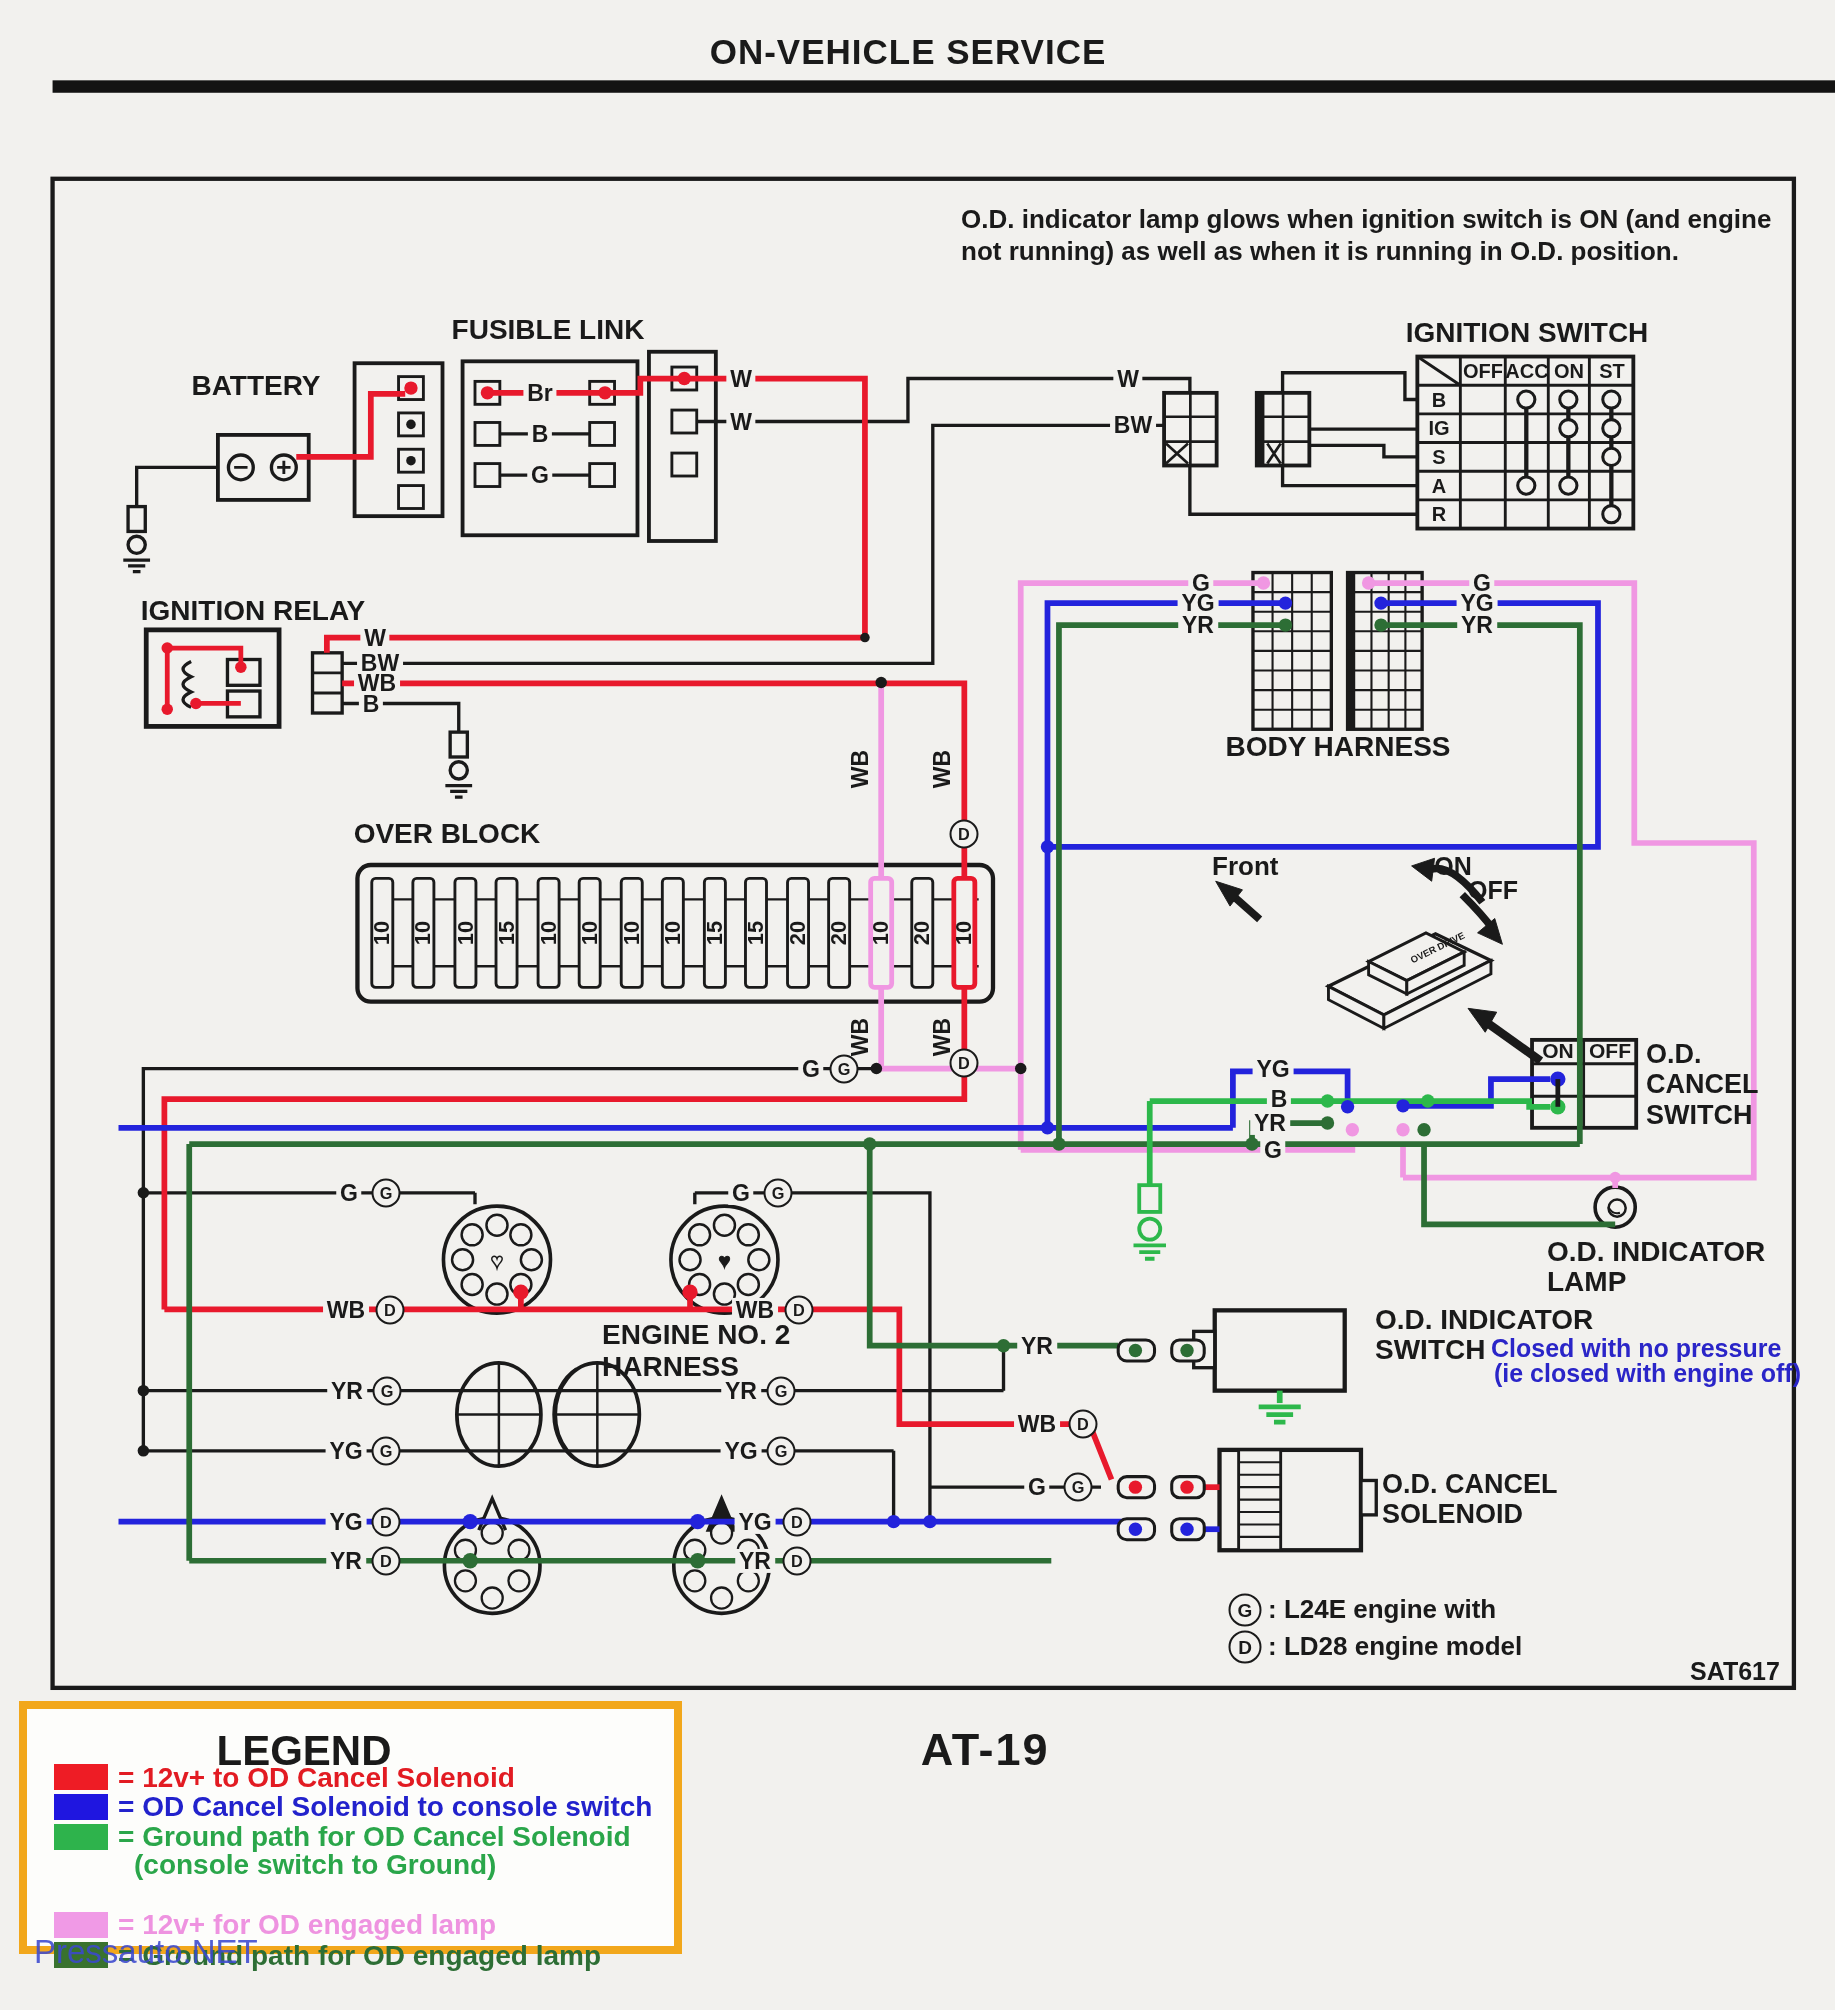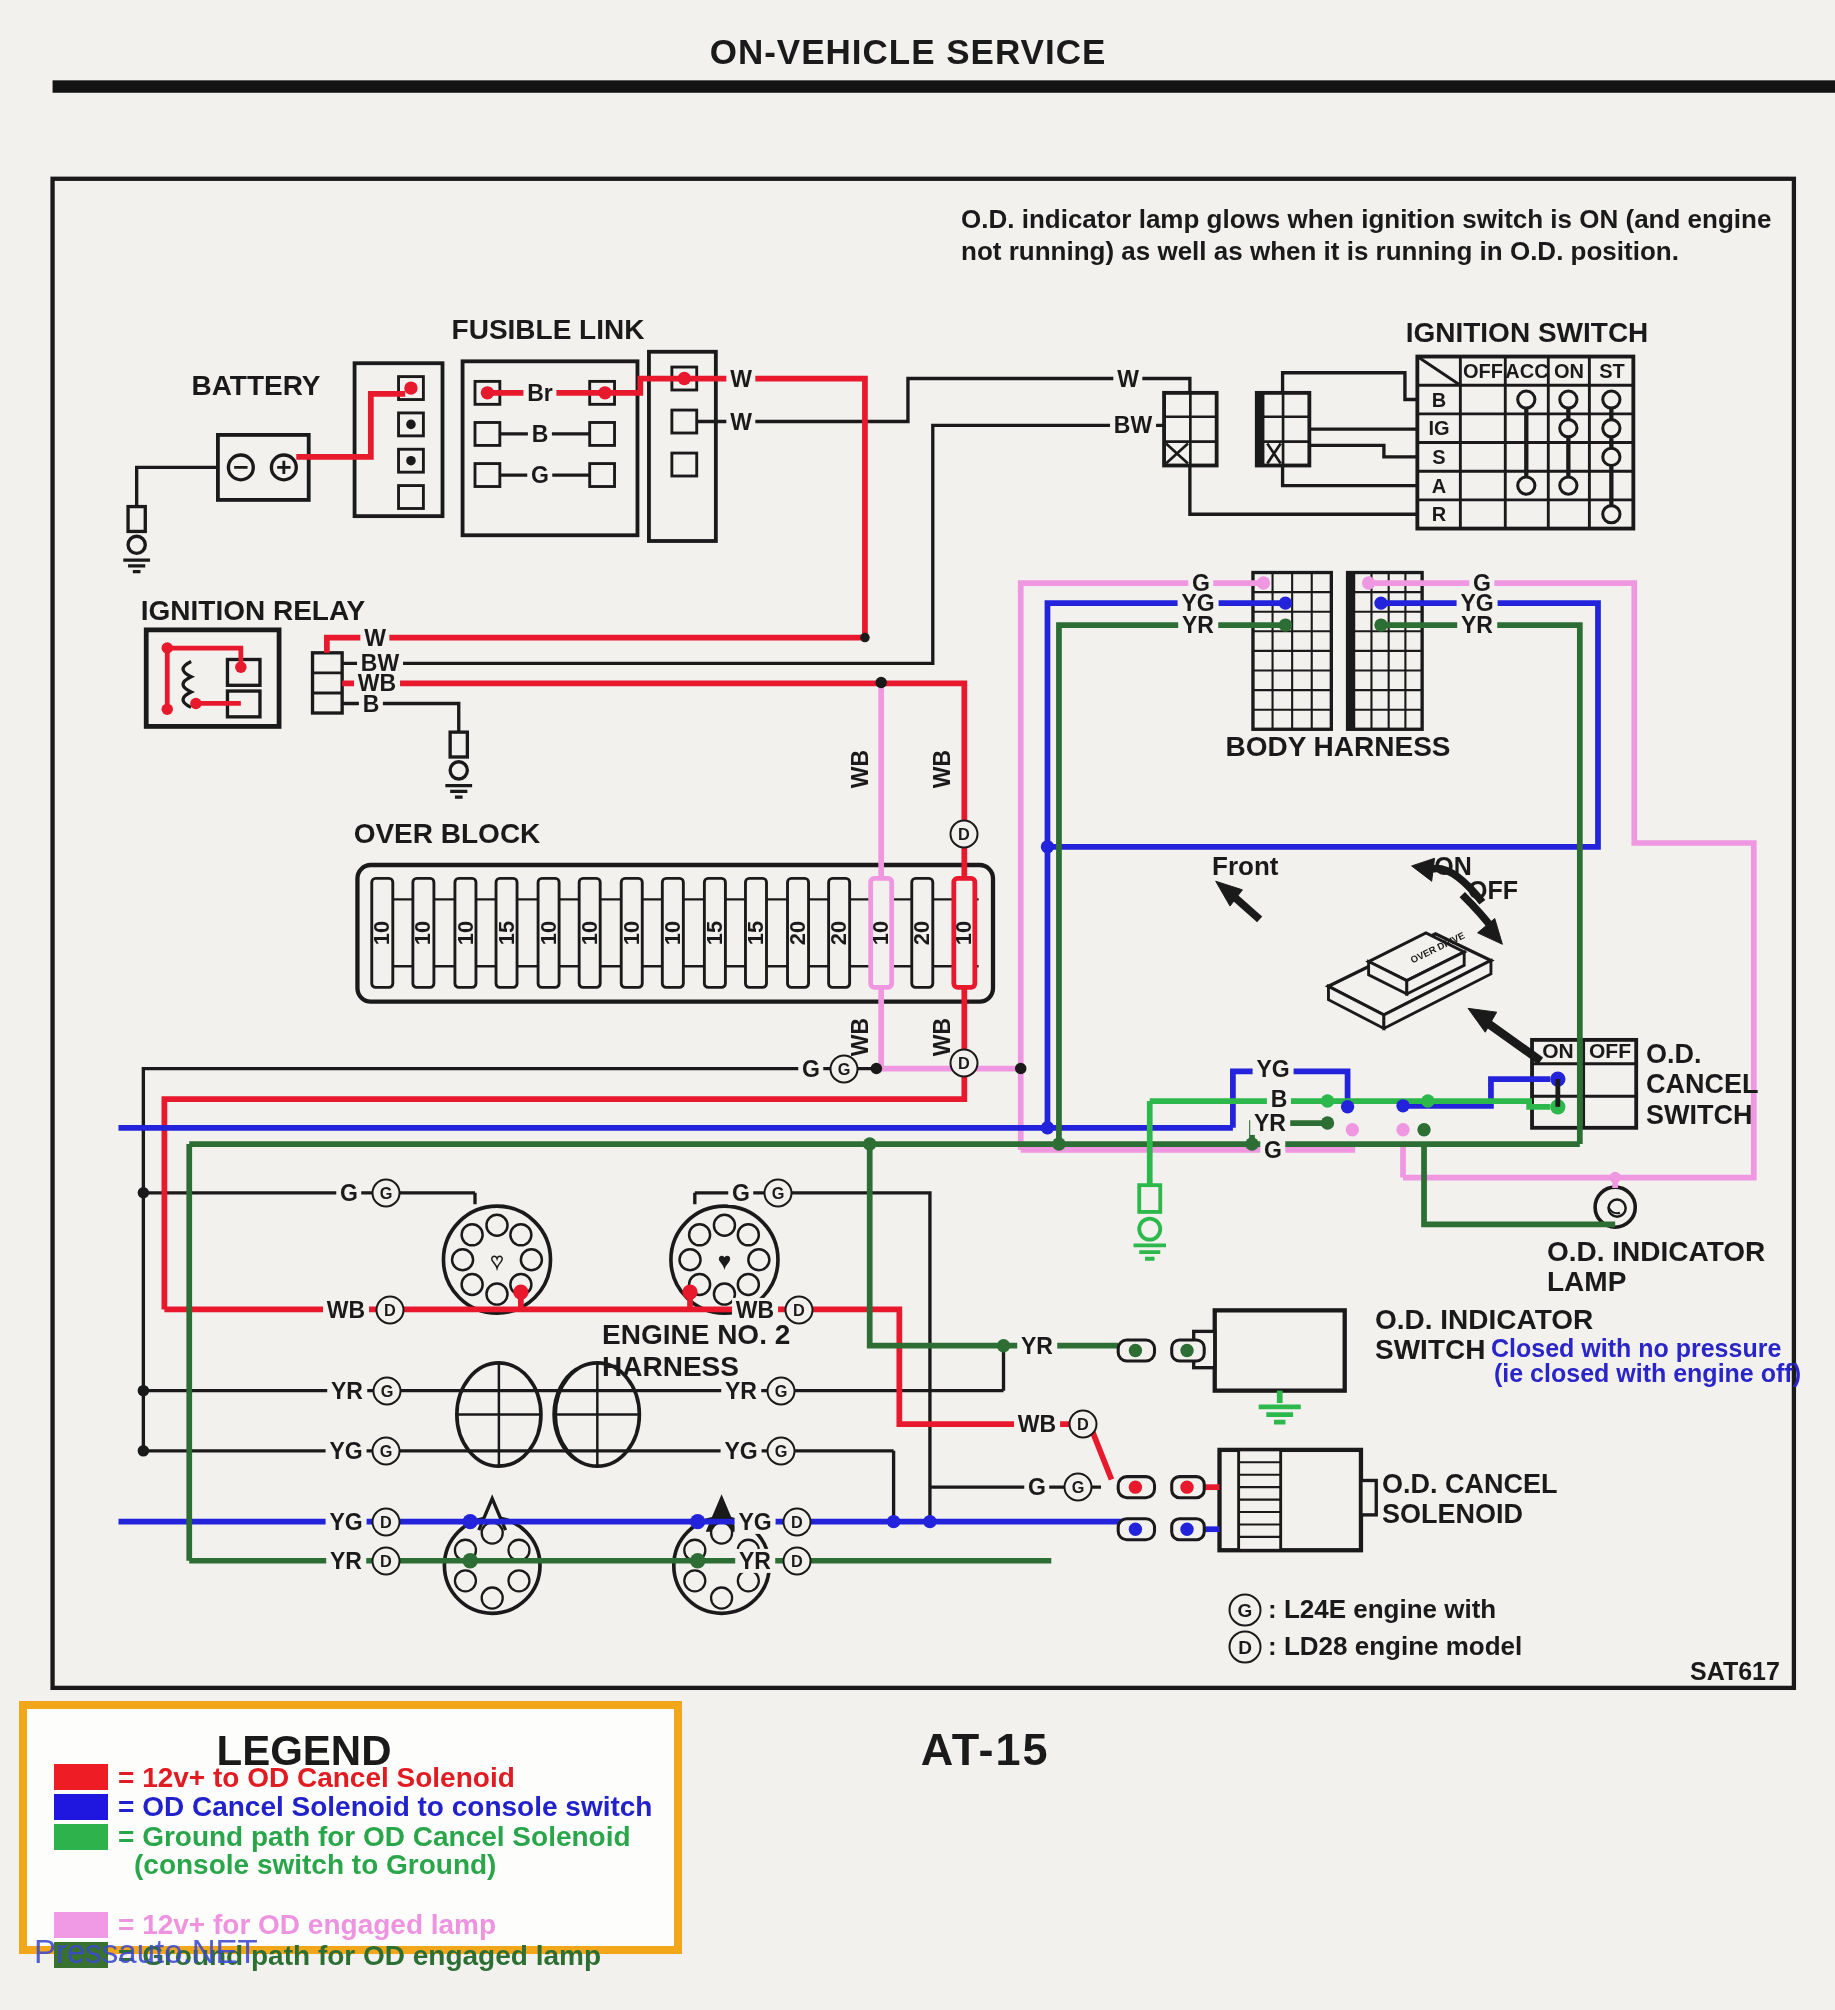--- a/index.html
+++ b/index.html
@@ -378,21 +378,21 @@
     <path d="M1530,936 Q1551,957 1562,972" stroke-width="8" fill="none"></path>
     <polygon points="1572,988 1546,976 1564,961"></polygon>
     <path d="M1612,1110 L1556,1070" stroke-width="9" fill="none"></path>
     <polygon points="1536,1055 1566,1059 1554,1080"></polygon>
   </g>
 </svg>
 
 <div class="lbl s36" style="left:908px;top:52px">ON-VEHICLE SERVICE</div>
 <div class="lbl ll s27" style="left:961px;top:252px">not running) as well as when it is running in O.D. position.</div>
 <div class="lbl ll s27" style="left:961px;top:220px">O.D. indicator lamp glows when ignition switch is ON (and engine</div>
-<div class="lbl s46" style="left:985px;top:1750px">AT-15</div>
+<div class="lbl s46" style="left:985px;top:1750px">AT-19</div>
 <div class="lbl s26" style="left:1735px;top:1671px">SAT617</div>
 
 <div class="lbl s29" style="left:256px;top:386px">BATTERY</div>
 <div class="lbl s29" style="left:548px;top:330px">FUSIBLE LINK</div>
 <div class="lbl s29" style="left:1527px;top:333px">IGNITION SWITCH</div>
 <div class="lbl s29" style="left:253px;top:611px">IGNITION RELAY</div>
 <div class="lbl s29" style="left:447px;top:834px">OVER BLOCK</div>
 <div class="lbl s29" style="left:1338px;top:747px">BODY HARNESS</div>
 <div class="lbl ll s29" style="left:602px;top:1335px">ENGINE NO. 2</div>
 <div class="lbl ll s29" style="left:602px;top:1367px">HARNESS</div>

